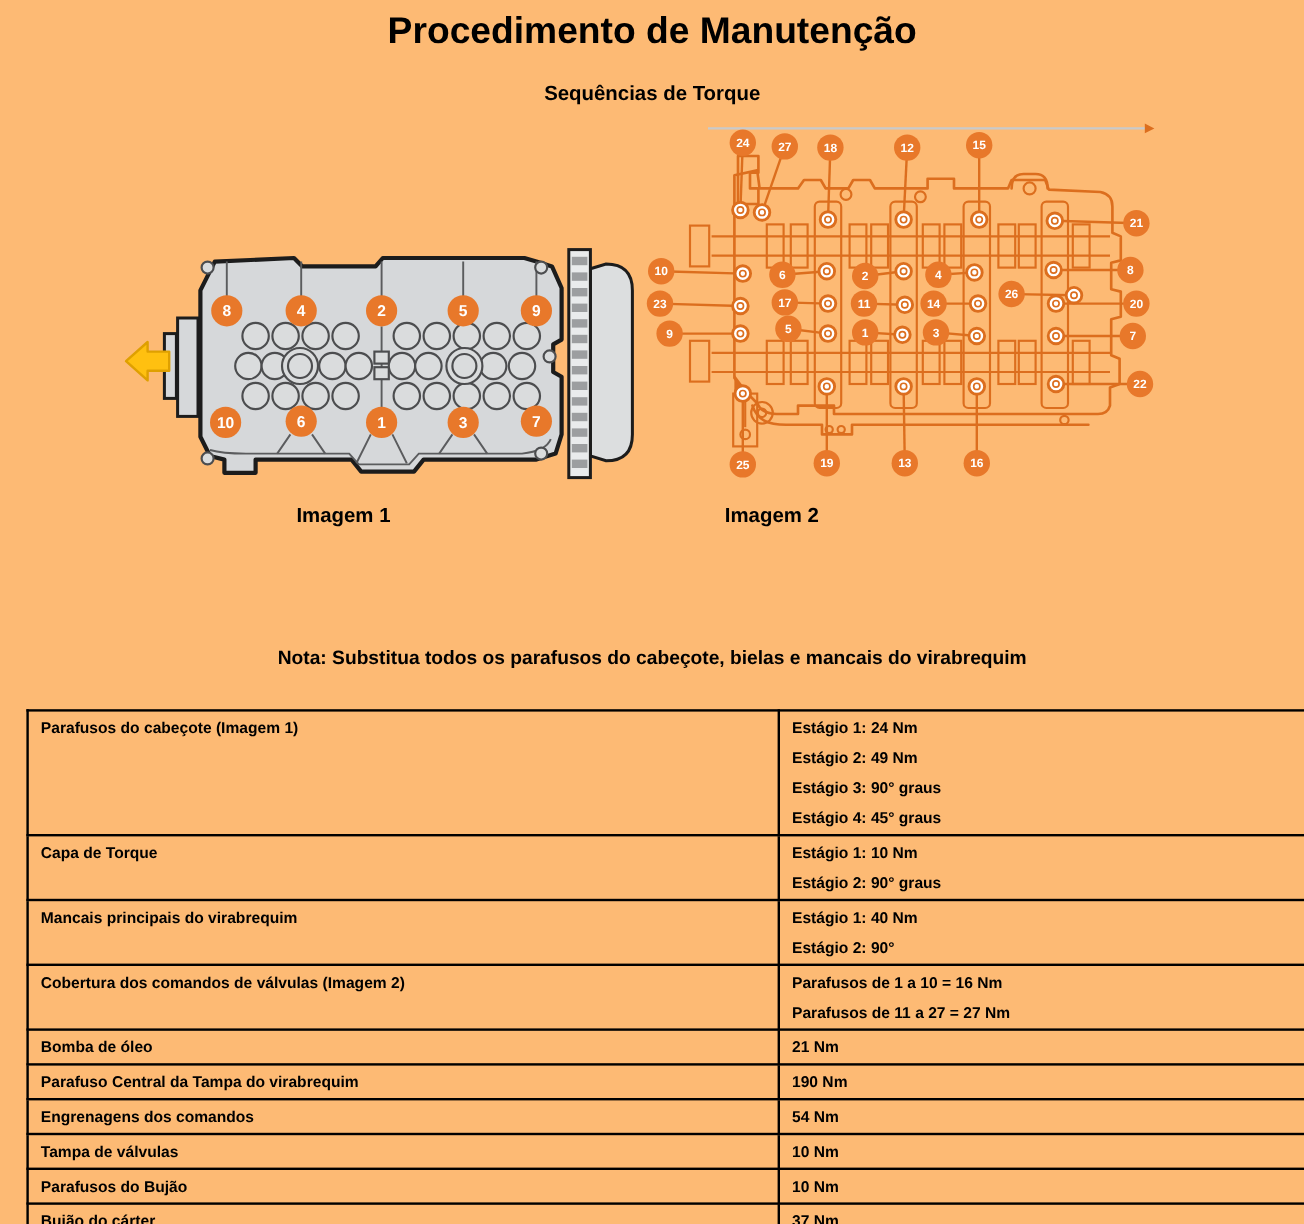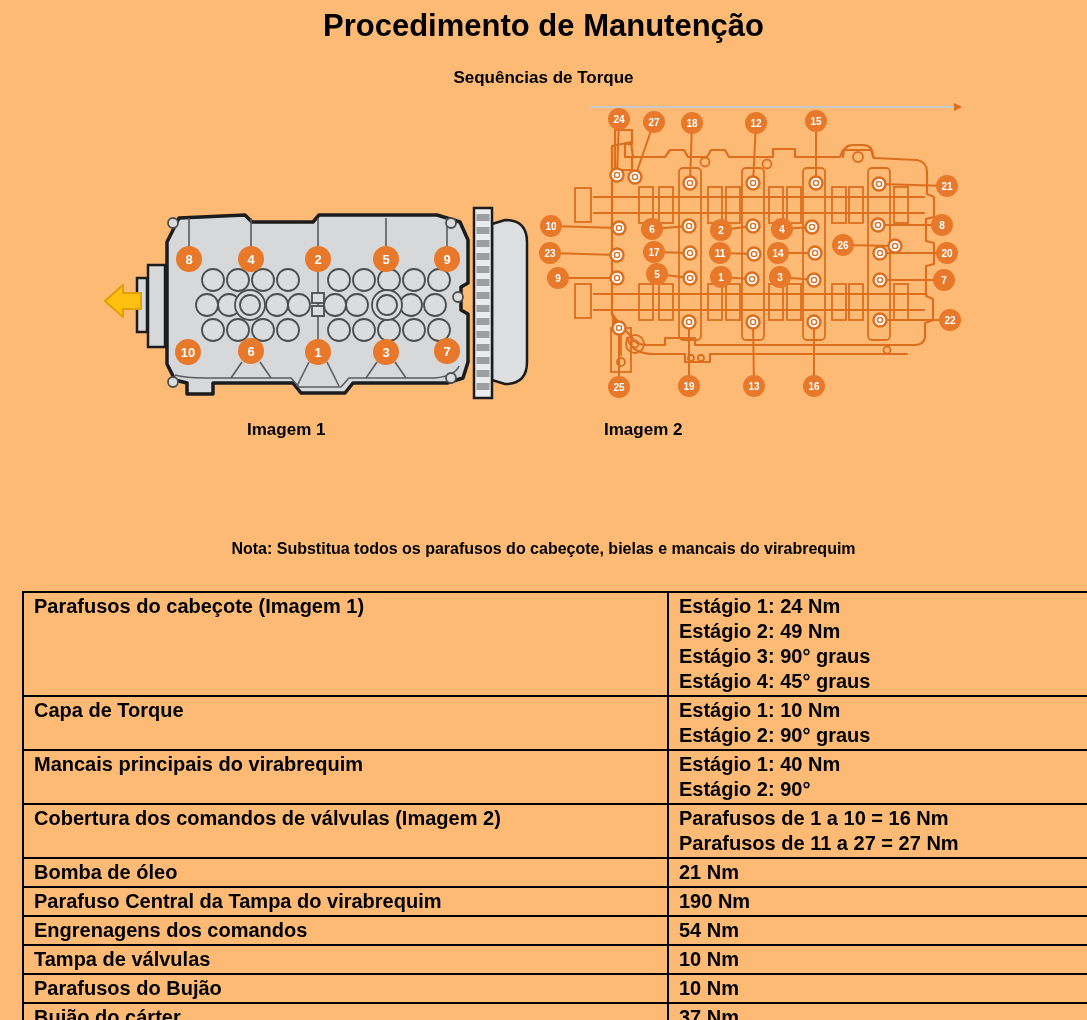--- a/index.html
+++ b/index.html
@@ -13,22 +13,22 @@
            font-size:17px;font-weight:bold;}
   #caption1{left:247px;} #caption2{left:604px;}
   .note{position:absolute;top:504px;left:0;width:100%;text-align:center;
         font-size:16px;font-weight:bold;margin-top:36px;}
   .fig{position:absolute;}
   #fig1{left:95px;top:190px;width:445px;height:230px;}
   #fig2{left:535px;top:100px;width:445px;height:300px;}
   table.spec{position:absolute;left:22px;top:591px;width:1050px;
              border-collapse:collapse;table-layout:fixed;}
   table.spec td{border:2px solid #000;vertical-align:top;
-                font-size:20px;font-weight:bold;line-height:25px;
-                padding:1px 20px 1px 10px;}
+                font-size:13px;font-weight:bold;line-height:25px;
+                padding:1px 1px 1px 10px;}
   td.c1{width:613px;} td.c2{width:437px;}
   .num1{font:bold 13px "Liberation Sans",sans-serif;fill:#fff;text-anchor:middle;}
   .num2{font:bold 10px "Liberation Sans",sans-serif;fill:#fff;text-anchor:middle;}
   .oline{stroke:var(--dline);fill:none;stroke-width:2.2;stroke-linejoin:round;stroke-linecap:round;}
   .othin{stroke:var(--dline);fill:none;stroke-width:1.8;}
   .hline{stroke:#5b5c5e;fill:none;stroke-width:1.6;}
   .hole{fill:#dadcdd;stroke:#4c4d4f;stroke-width:1.8;}
 </style>
 </head>
 <body>

